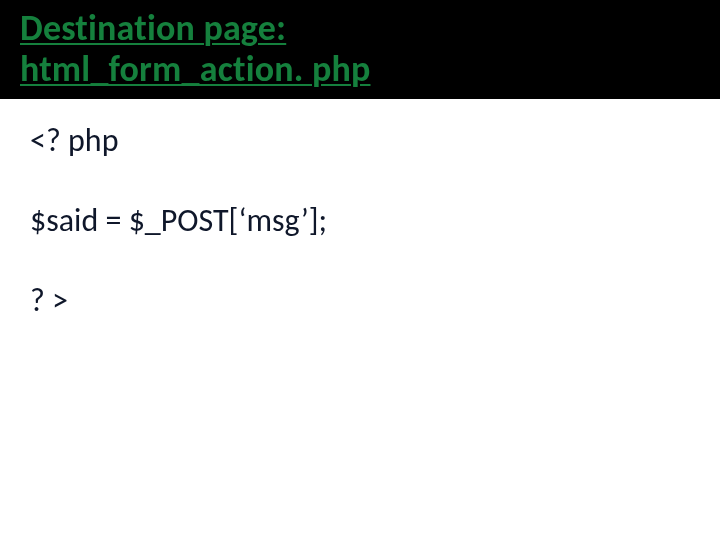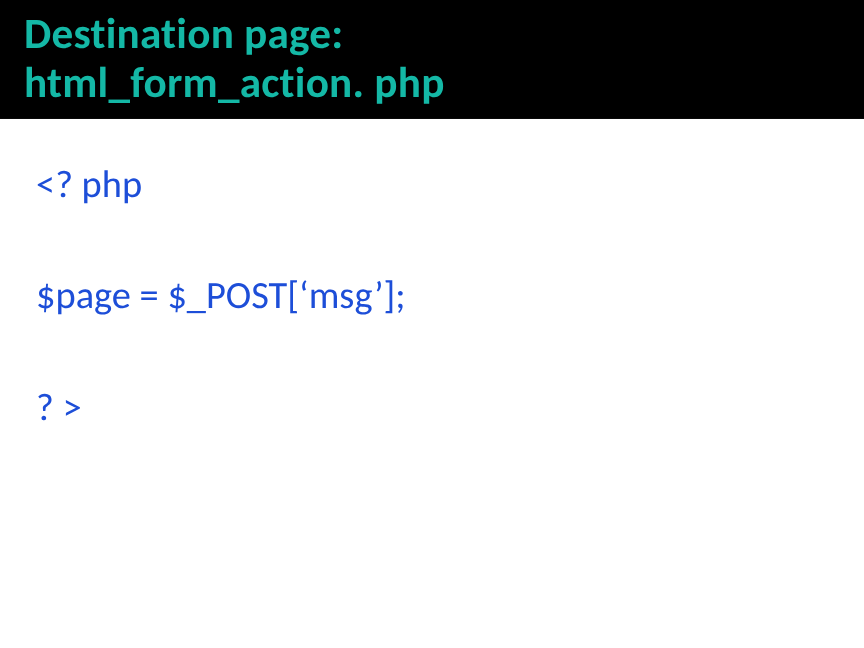--- a/index.html
+++ b/index.html
@@ -15,56 +15,56 @@
     height: 540px;
     position: relative;
     background: #ffffff;
   }
   .title-bar {
     background: #000000;
     padding: 8px 20px 6px 20px;
     border-bottom: 2px solid #000;
   }
   .title-text {
-    color: #14b8a6;
+    color: #15803d;
     font-size: 36px;
     font-weight: 700;
     line-height: 1.15;
+    text-decoration: underline;
     text-decoration-thickness: 2px;
     text-underline-offset: 3px;
     letter-spacing: 0.2px;
   }
   .body-area {
     padding: 22px 30px 0 30px;
   }
   .code-line {
-    color: #1d4ed8;
+    color: #0f172a;
     font-size: 32px;
     line-height: 1.25;
     font-weight: 400;
     white-space: pre;
-    margin-top: 13px;
   }
   .spacer {
     height: 40px;
   }
 </style>
 </head>
 <body>
 
 <div class="slide">
 
   <div class="title-bar">
     <div class="title-text">
       <span>Destination page:</span><br>
       <span>html_form_action. php</span>
     </div>
   </div>
 
   <div class="body-area">
     <div class="code-line">&lt;? php</div>
     <div class="spacer"></div>
-    <div class="code-line">$page = $_POST[‘msg’];</div>
+    <div class="code-line">$said = $_POST[‘msg’];</div>
     <div class="spacer"></div>
     <div class="code-line">? &gt;</div>
   </div>
 
 </div>
 
 </body></html>

